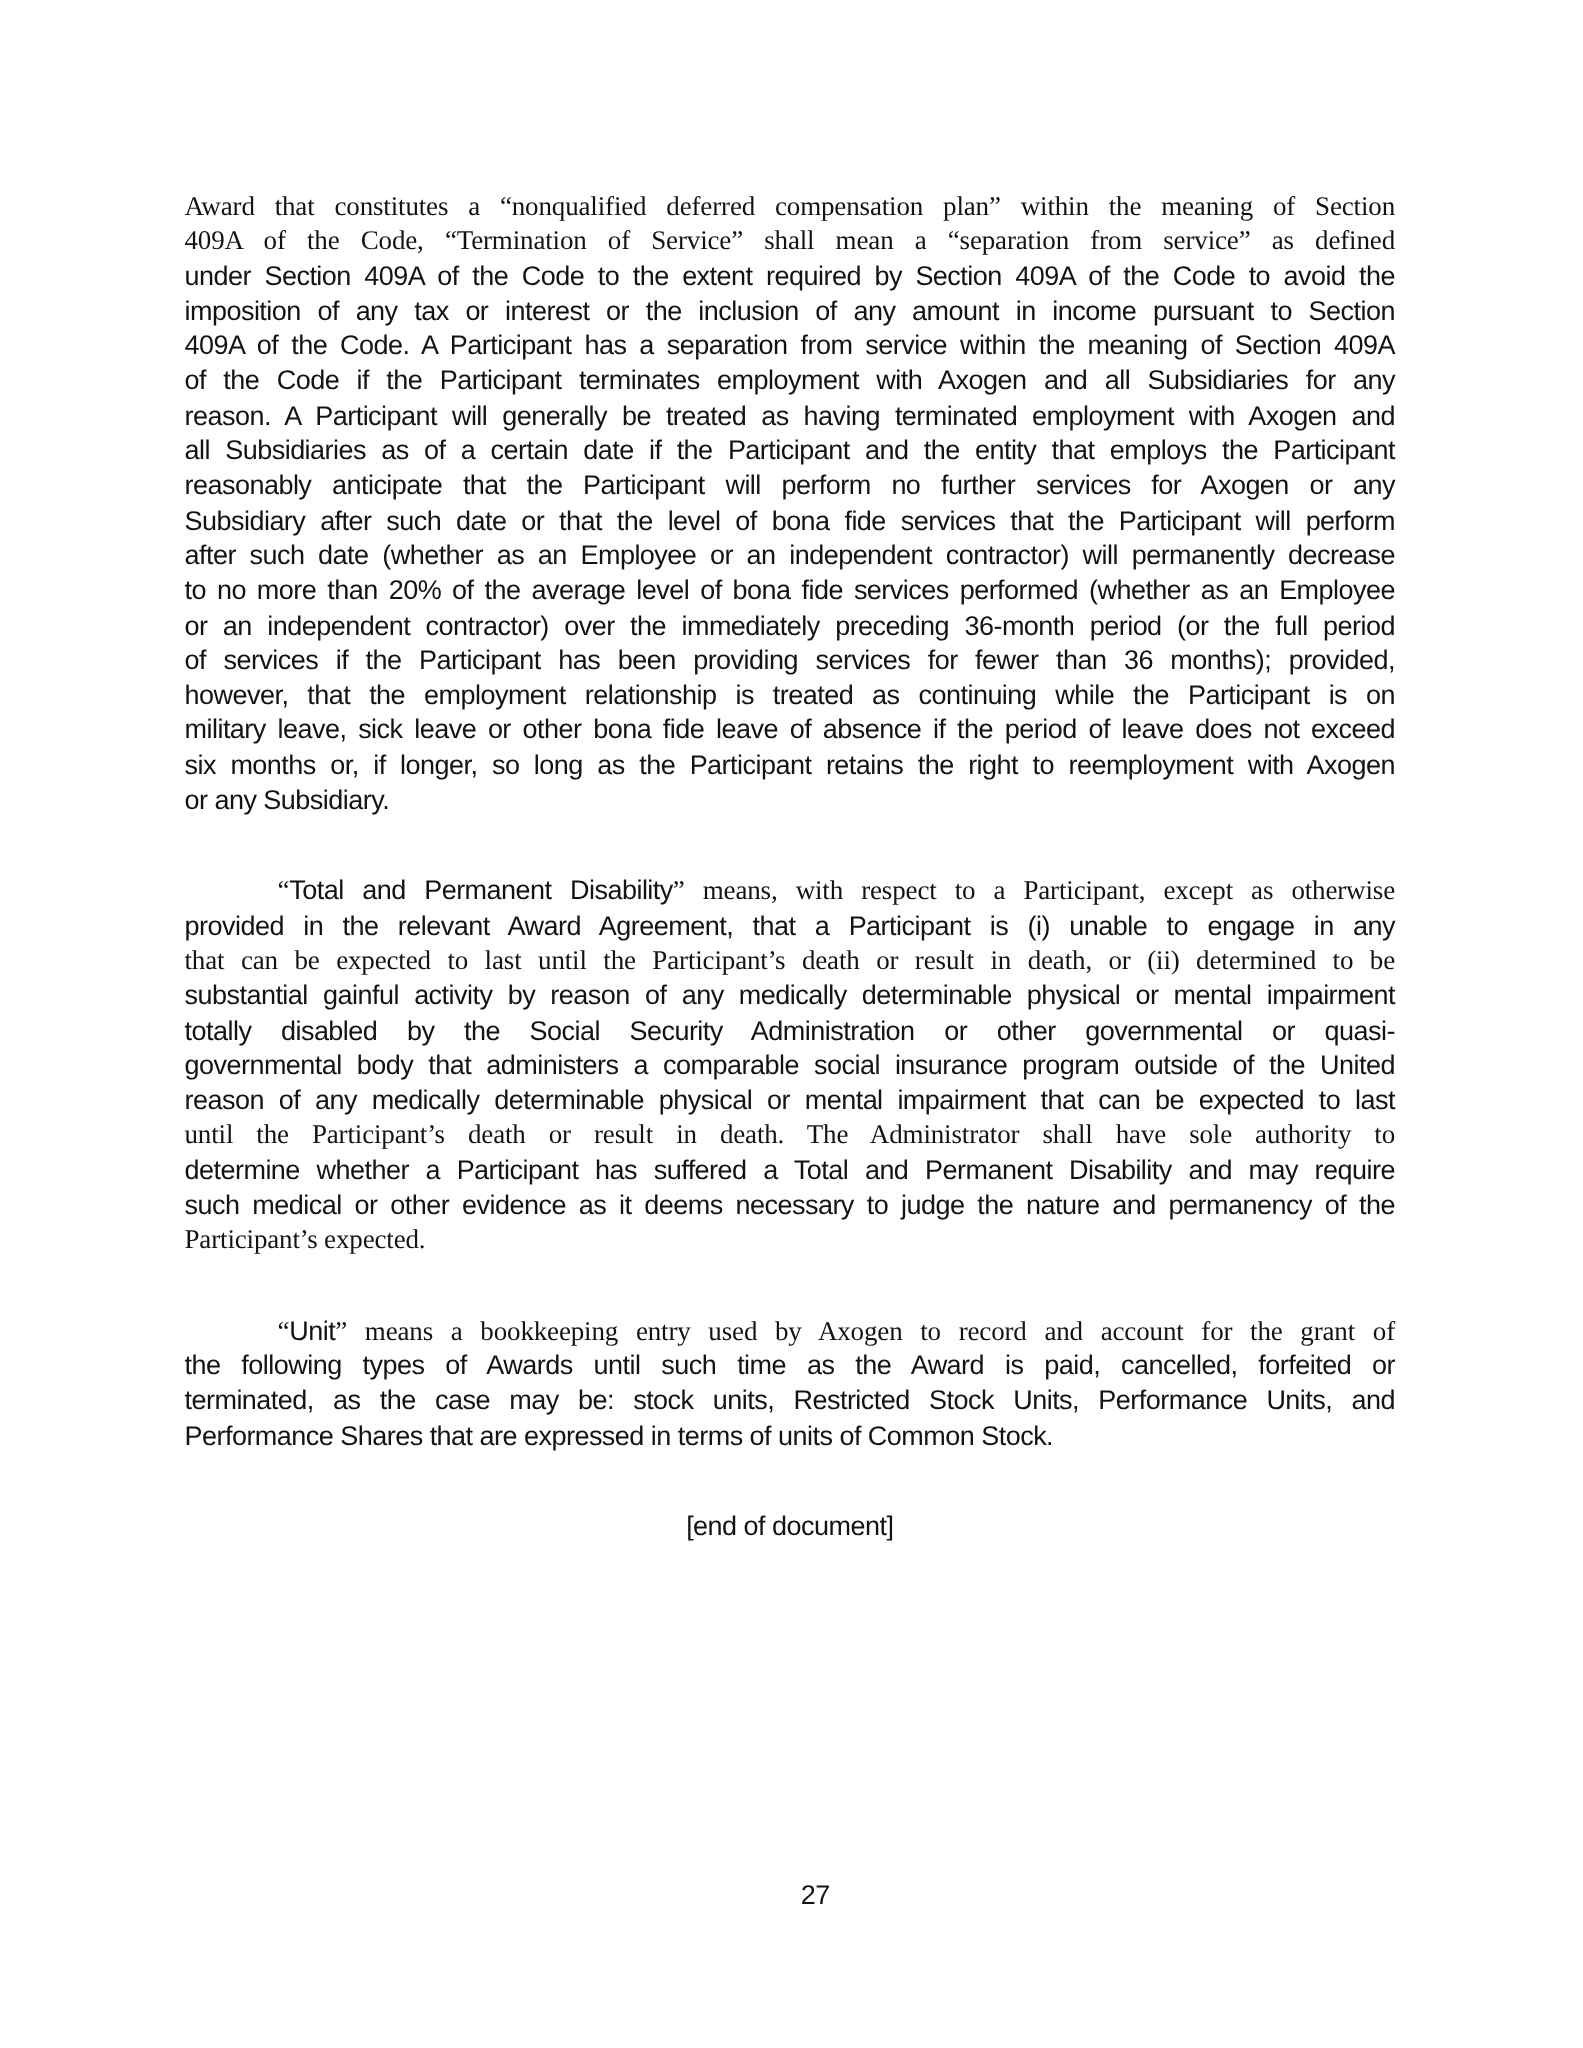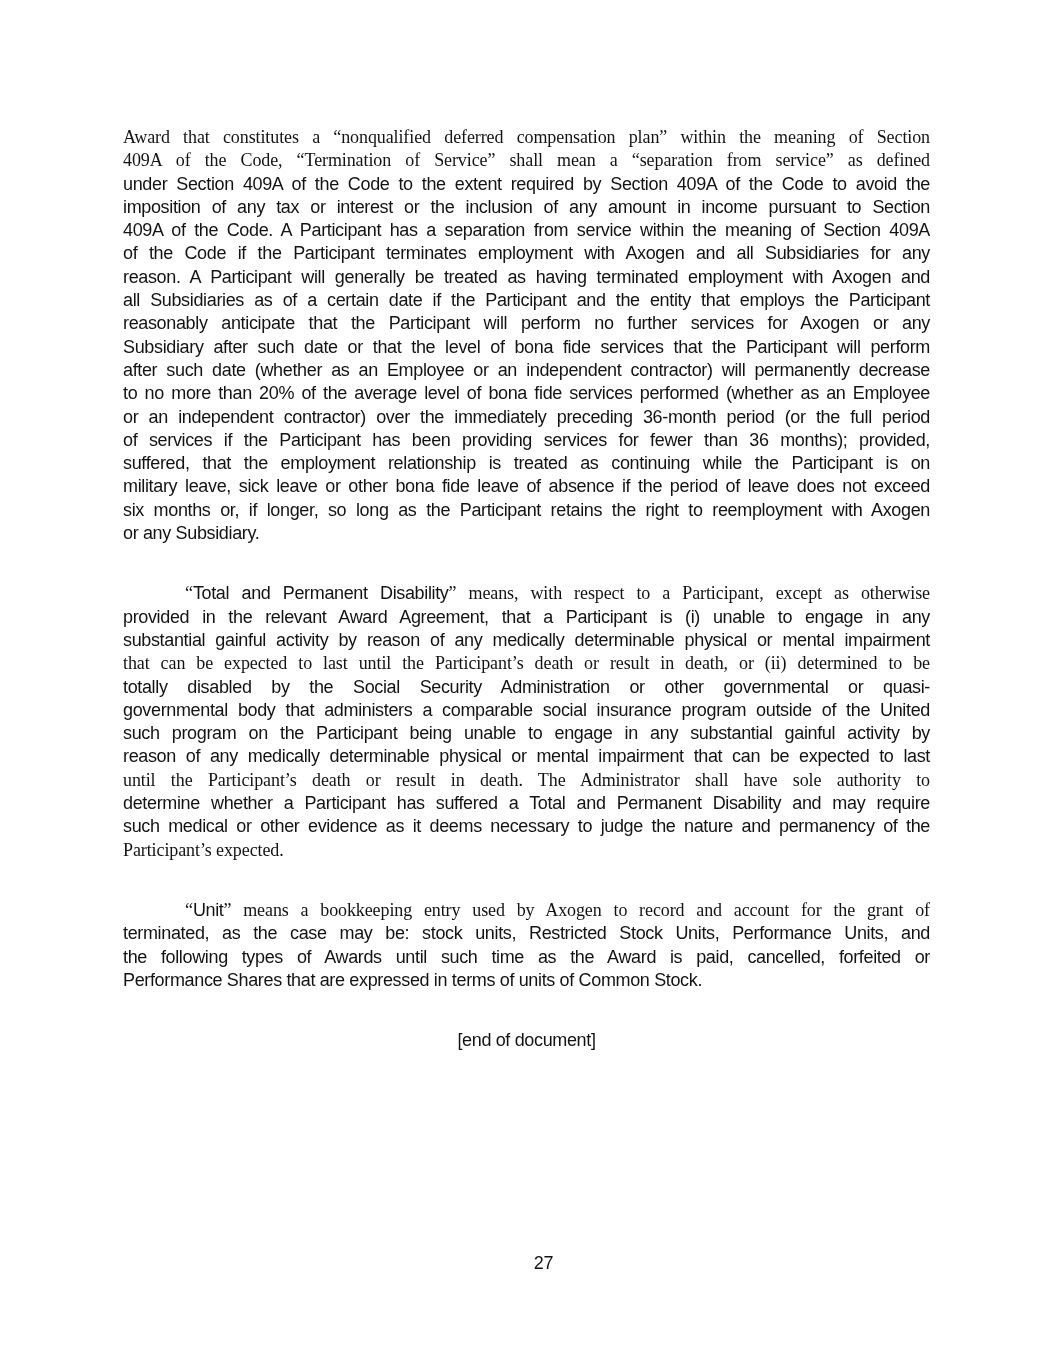--- a/index.html
+++ b/index.html
@@ -81,42 +81,41 @@
         <div class="line sans">409A of the Code. A Participant has a separation from service within the meaning of Section 409A</div>
         <div class="line sans">of the Code if the Participant terminates employment with Axogen and all Subsidiaries for any</div>
         <div class="line sans">reason. A Participant will generally be treated as having terminated employment with Axogen and</div>
         <div class="line sans">all Subsidiaries as of a certain date if the Participant and the entity that employs the Participant</div>
         <div class="line sans">reasonably anticipate that the Participant will perform no further services for Axogen or any</div>
         <div class="line sans">Subsidiary after such date or that the level of bona fide services that the Participant will perform</div>
         <div class="line sans">after such date (whether as an Employee or an independent contractor) will permanently decrease</div>
         <div class="line sans">to no more than 20% of the average level of bona fide services performed (whether as an Employee</div>
         <div class="line sans">or an independent contractor) over the immediately preceding 36-month period (or the full period</div>
         <div class="line sans">of services if the Participant has been providing services for fewer than 36 months); provided,</div>
-        <div class="line sans">suffered, that the employment relationship is treated as continuing while the Participant is on</div>
+        <div class="line sans">however, that the employment relationship is treated as continuing while the Participant is on</div>
         <div class="line sans">military leave, sick leave or other bona fide leave of absence if the period of leave does not exceed</div>
         <div class="line sans">six months or, if longer, so long as the Participant retains the right to reemployment with Axogen</div>
         <div class="line last sans">or any Subsidiary.</div>
       </div>
       <div class="para">
         <div class="line indent"><span class="serif">“</span><span class="sans">Total and Permanent Disability</span><span class="serif">” means, with respect to a Participant, except as otherwise</span></div>
         <div class="line sans">provided in the relevant Award Agreement, that a Participant is (i) unable to engage in any</div>
+        <div class="line serif">that can be expected to last until the Participant’s death or result in death, or (ii) determined to be</div>
         <div class="line sans">substantial gainful activity by reason of any medically determinable physical or mental impairment</div>
-        <div class="line serif">that can be expected to last until the Participant’s death or result in death, or (ii) determined to be</div>
         <div class="line sans">totally disabled by the Social Security Administration or other governmental or quasi-</div>
         <div class="line sans">governmental body that administers a comparable social insurance program outside of the United</div>
-        <div class="line sans">such program on the Participant being unable to engage in any substantial gainful activity by</div>
         <div class="line sans">reason of any medically determinable physical or mental impairment that can be expected to last</div>
         <div class="line serif">until the Participant’s death or result in death. The Administrator shall have sole authority to</div>
         <div class="line sans">determine whether a Participant has suffered a Total and Permanent Disability and may require</div>
         <div class="line sans">such medical or other evidence as it deems necessary to judge the nature and permanency of the</div>
         <div class="line last serif">Participant’s expected.</div>
       </div>
       <div class="para">
         <div class="line indent"><span class="serif">“</span><span class="sans">Unit</span><span class="serif">” means a bookkeeping entry used by Axogen to record and account for the grant of</span></div>
+        <div class="line sans">the following types of Awards until such time as the Award is paid, cancelled, forfeited or</div>
         <div class="line sans">terminated, as the case may be: stock units, Restricted Stock Units, Performance Units, and</div>
-        <div class="line sans">the following types of Awards until such time as the Award is paid, cancelled, forfeited or</div>
         <div class="line last sans">Performance Shares that are expressed in terms of units of Common Stock.</div>
       </div>
       <div class="end-marker">[end of document]</div>
     </div>
 
   <div class="page-number">27</div>
 </div>
 
 </body></html>

